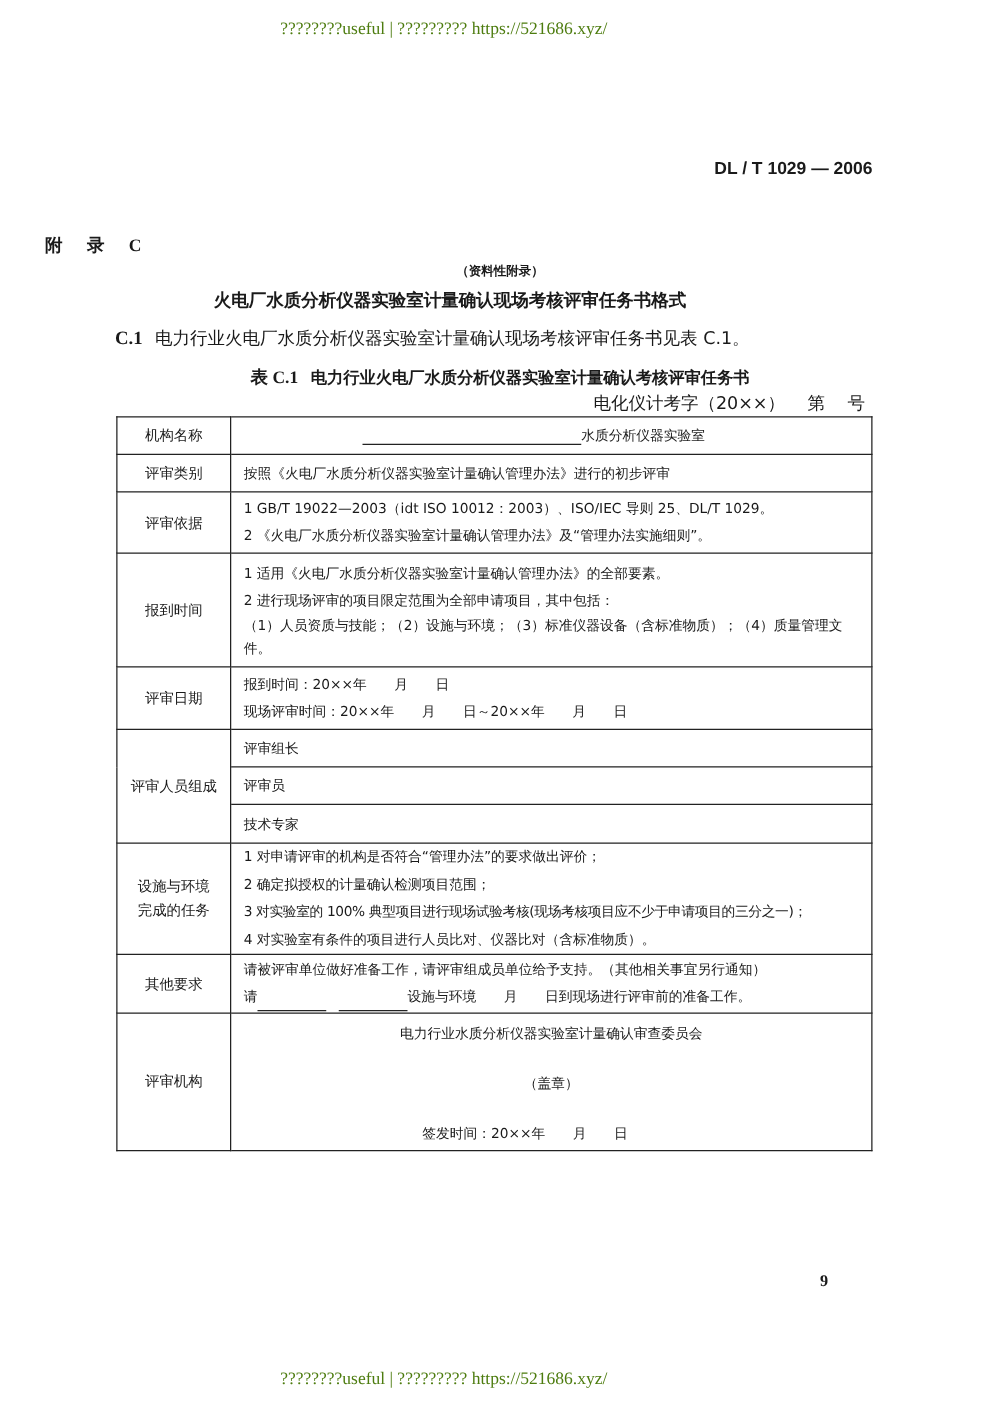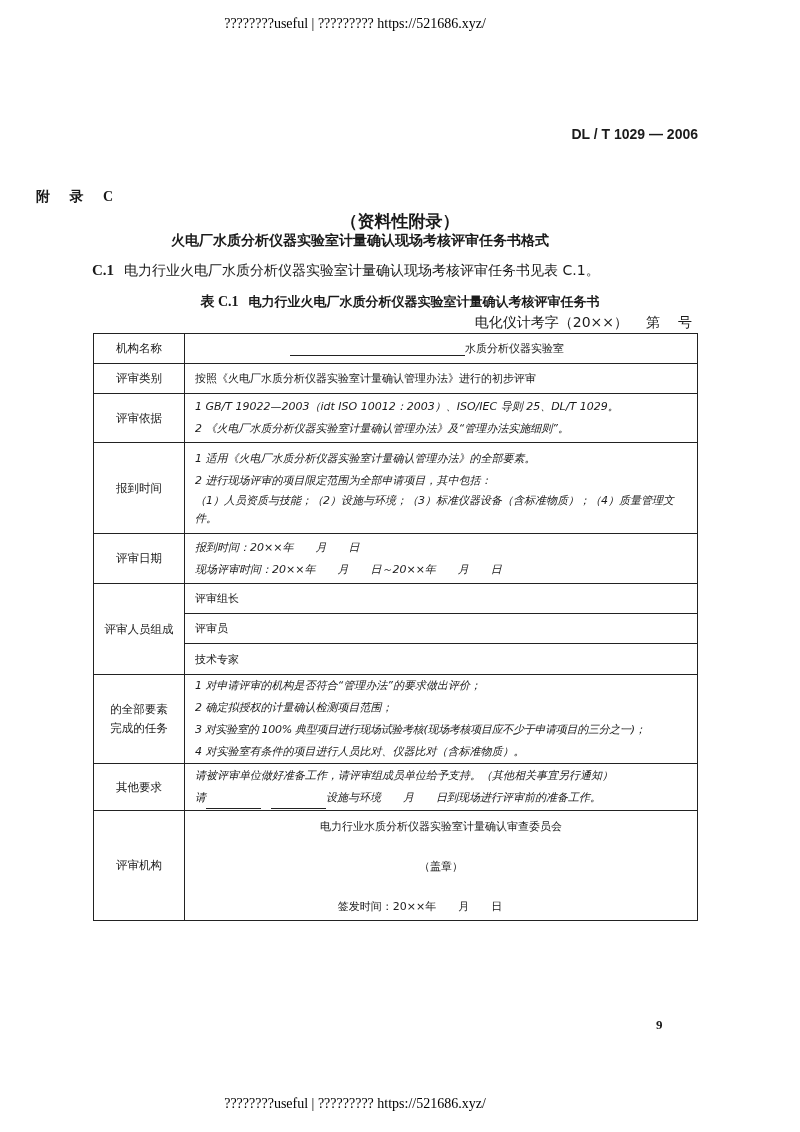--- a/index.html
+++ b/index.html
@@ -3,35 +3,35 @@
 <meta charset="utf-8">
 <style>
   html, body { margin: 0; padding: 0; }
   body {
     width: 800px; height: 1132px; background: #ffffff; position: relative;
     font-family: "DejaVu Serif", "Liberation Serif", serif; color: #1a1a1a;
     overflow: hidden;
   }
   .watermark {
     position: absolute; left: 0; width: 710px; text-align: center;
-    font-family: "Liberation Serif", serif; font-size: 14px; color: #000000;
+    font-family: "Liberation Serif", serif; font-size: 14px; color: #4d7c0f;
   }
   .wm-top { top: 16px; }
   .wm-bottom { top: 1096px; }
   .std-code {
     position: absolute; top: 126px; right: 102px;
     font-family: "Liberation Sans", sans-serif; font-weight: bold; font-size: 14px;
   }
   .appendix-title {
     position: absolute; top: 188px; left: 0; width: 800px; text-align: left;
     font-family: Liberation Serif, serif; font-weight: bold; font-size: 14px; letter-spacing: 8px; margin-left: 36px;
   }
   .appendix-sub {
     position: absolute; top: 210px; left: 0; width: 800px; text-align: center;
-    font-family: "DejaVu Sans", sans-serif; font-weight: bold; font-size: 17px;
+    font-family: "DejaVu Sans", sans-serif; font-weight: bold; font-size: 10px;
   }
   .appendix-heading {
     position: absolute; top: 232px; left: 0; width: 720px; text-align: center;
     font-family: "DejaVu Sans", sans-serif; font-weight: bold; font-size: 14px;
   }
   .clause {
     position: absolute; top: 262px; left: 92px; font-size: 14px;
     font-family: "DejaVu Sans", sans-serif;
   }
   .clause .num { font-family: "Liberation Serif", serif; font-weight: bold; margin-right: 10px; font-size: 15px; }
@@ -50,21 +50,21 @@
     position: absolute; top: 333px; left: 93px; width: 605px;
     border-collapse: collapse; table-layout: fixed;
     font-family: "DejaVu Sans", sans-serif; font-size: 11px;
   }
   .task-table td {
     border: 1.5px solid #222; padding: 0 10px; vertical-align: middle;
   }
   .task-table td.label {
     width: 82px; text-align: center; padding: 0 4px; font-size: 11.5px; line-height: 19px;
   }
-  .line { line-height: 22px; white-space: nowrap; font-style: italic; }
+  .line { line-height: 22px; white-space: nowrap; }
   .line.wrap { white-space: normal; line-height: 18px; }
   .blank-line { display: inline-block; border-bottom: 1px solid #222; vertical-align: bottom; height: 14px; }
   .center { text-align: center; }
   .page-num {
     position: absolute; top: 1017px; left: 656px; font-family: "Liberation Serif", serif;
     font-weight: bold; font-size: 13px;
   }
 </style>
 </head>
 <body>
@@ -128,21 +128,21 @@
     <td>评审组长</td>
   </tr>
   <tr style="height:30px">
     <td>评审员</td>
   </tr>
   <tr style="height:31px">
     <td>技术专家</td>
   </tr>
   <tr style="height:89px">
     <td class="label">
-      <div>的全部要素</div>
+      <div>设施与环境</div>
       <div>完成的任务</div>
     </td>
     <td>
       <div class="line">1  对申请评审的机构是否符合“管理办法”的要求做出评价；</div>
       <div class="line">2  确定拟授权的计量确认检测项目范围；</div>
       <div class="line" style="letter-spacing:-0.3px">3  对实验室的 100% 典型项目进行现场试验考核(现场考核项目应不少于申请项目的三分之一)；</div>
       <div class="line">4  对实验室有条件的项目进行人员比对、仪器比对（含标准物质）。</div>
     </td>
   </tr>
   <tr style="height:47px">

